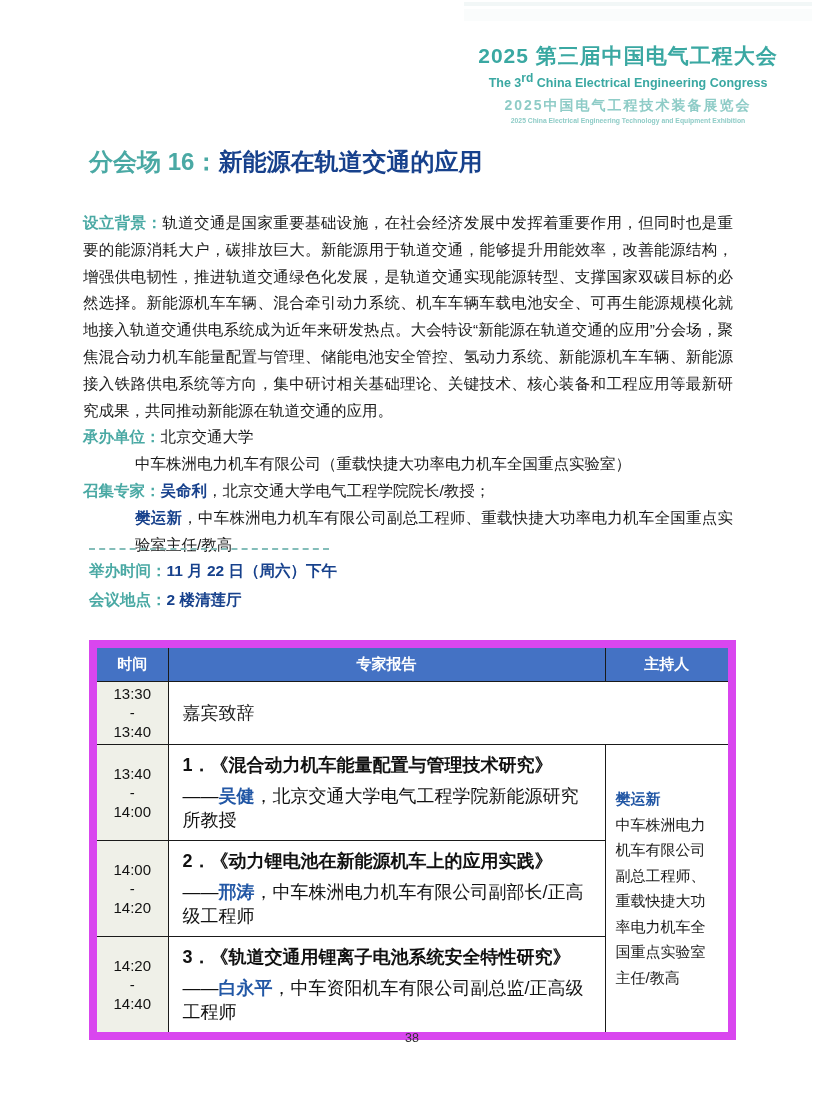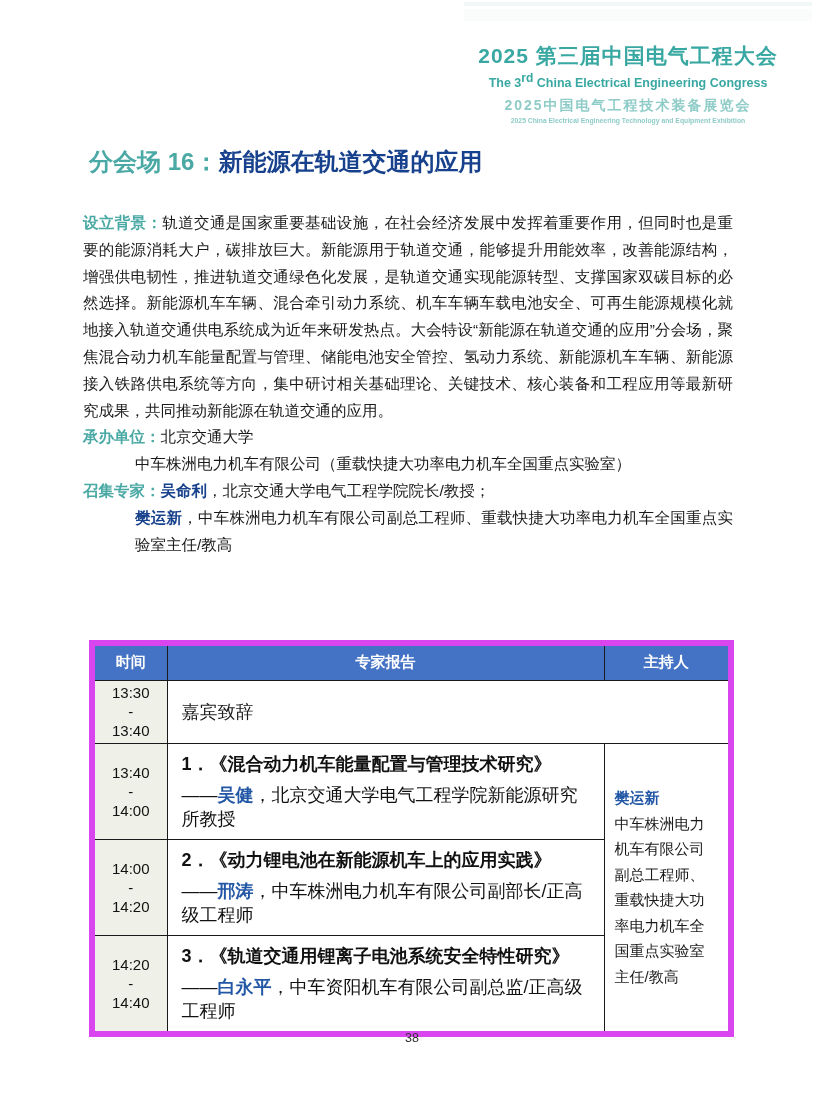--- a/index.html
+++ b/index.html
@@ -36,21 +36,21 @@
   
   .meta-block { position:absolute; left:85px; top:545px; width:650px; }
   .dashed-sep { width:240px; border-top:2px dashed var(--dash); margin-top:3px; }
   .meta-line { font-size:15.5px; font-weight:bold; line-height:29px; margin-top:6px; white-space:nowrap; }
   .meta-line .lbl { font-weight:bold; }
   .meta-val { color:var(--navy); }
   .meta-line + .meta-line { margin-top:0; }
 
   
   .sched { position:absolute; left:85px; top:640px; }
-  table { border-collapse:collapse; table-layout:fixed; width:639px; border:6px solid #d946ef; }
+  table { border-collapse:collapse; table-layout:fixed; width:639px; border:8px solid #d946ef; }
   th, td { border:1px solid #1a1a1a; }
   th {
     background:var(--header-blue); color:#ffffff; font-size:15px; font-weight:bold;
     height:37px; text-align:center; vertical-align:middle;
   }
   .col-time { width:75px; } .col-report { width:437px; } .col-host { width:127px; }
   td.time {
     background:var(--time-bg); text-align:center; vertical-align:middle;
     font-size:15px; line-height:19px; color:#111;
   }
@@ -92,20 +92,29 @@
     </div>
     <div class="hang">中车株洲电力机车有限公司（重载快捷大功率电力机车全国重点实验室）</div>
     <div>
       <span class="lbl">召集专家：</span><span class="navy-name">吴命利</span><span>，北京交通大学电气工程学院院长/教授；</span>
     </div>
     <div class="hang">
       <span class="navy-name">樊运新</span><span>，中车株洲电力机车有限公司副总工程师、重载快捷大功率电力机车全国重点实验室主任/教高</span>
     </div>
   </div>
 
+  <div class="meta-block">
+    <div class="dashed-sep"></div>
+    <div class="meta-line">
+      <span class="lbl">举办时间：</span><span class="meta-val">11 月 22 日（周六）下午</span>
+    </div>
+    <div class="meta-line">
+      <span class="lbl">会议地点：</span><span class="meta-val">2 楼清莲厅</span>
+    </div>
+  </div>
 
   <div class="sched">
     <table>
       <colgroup>
           <col class="col-time">
           <col class="col-report">
           <col class="col-host">
         </colgroup>
       <tbody>
           <tr>

